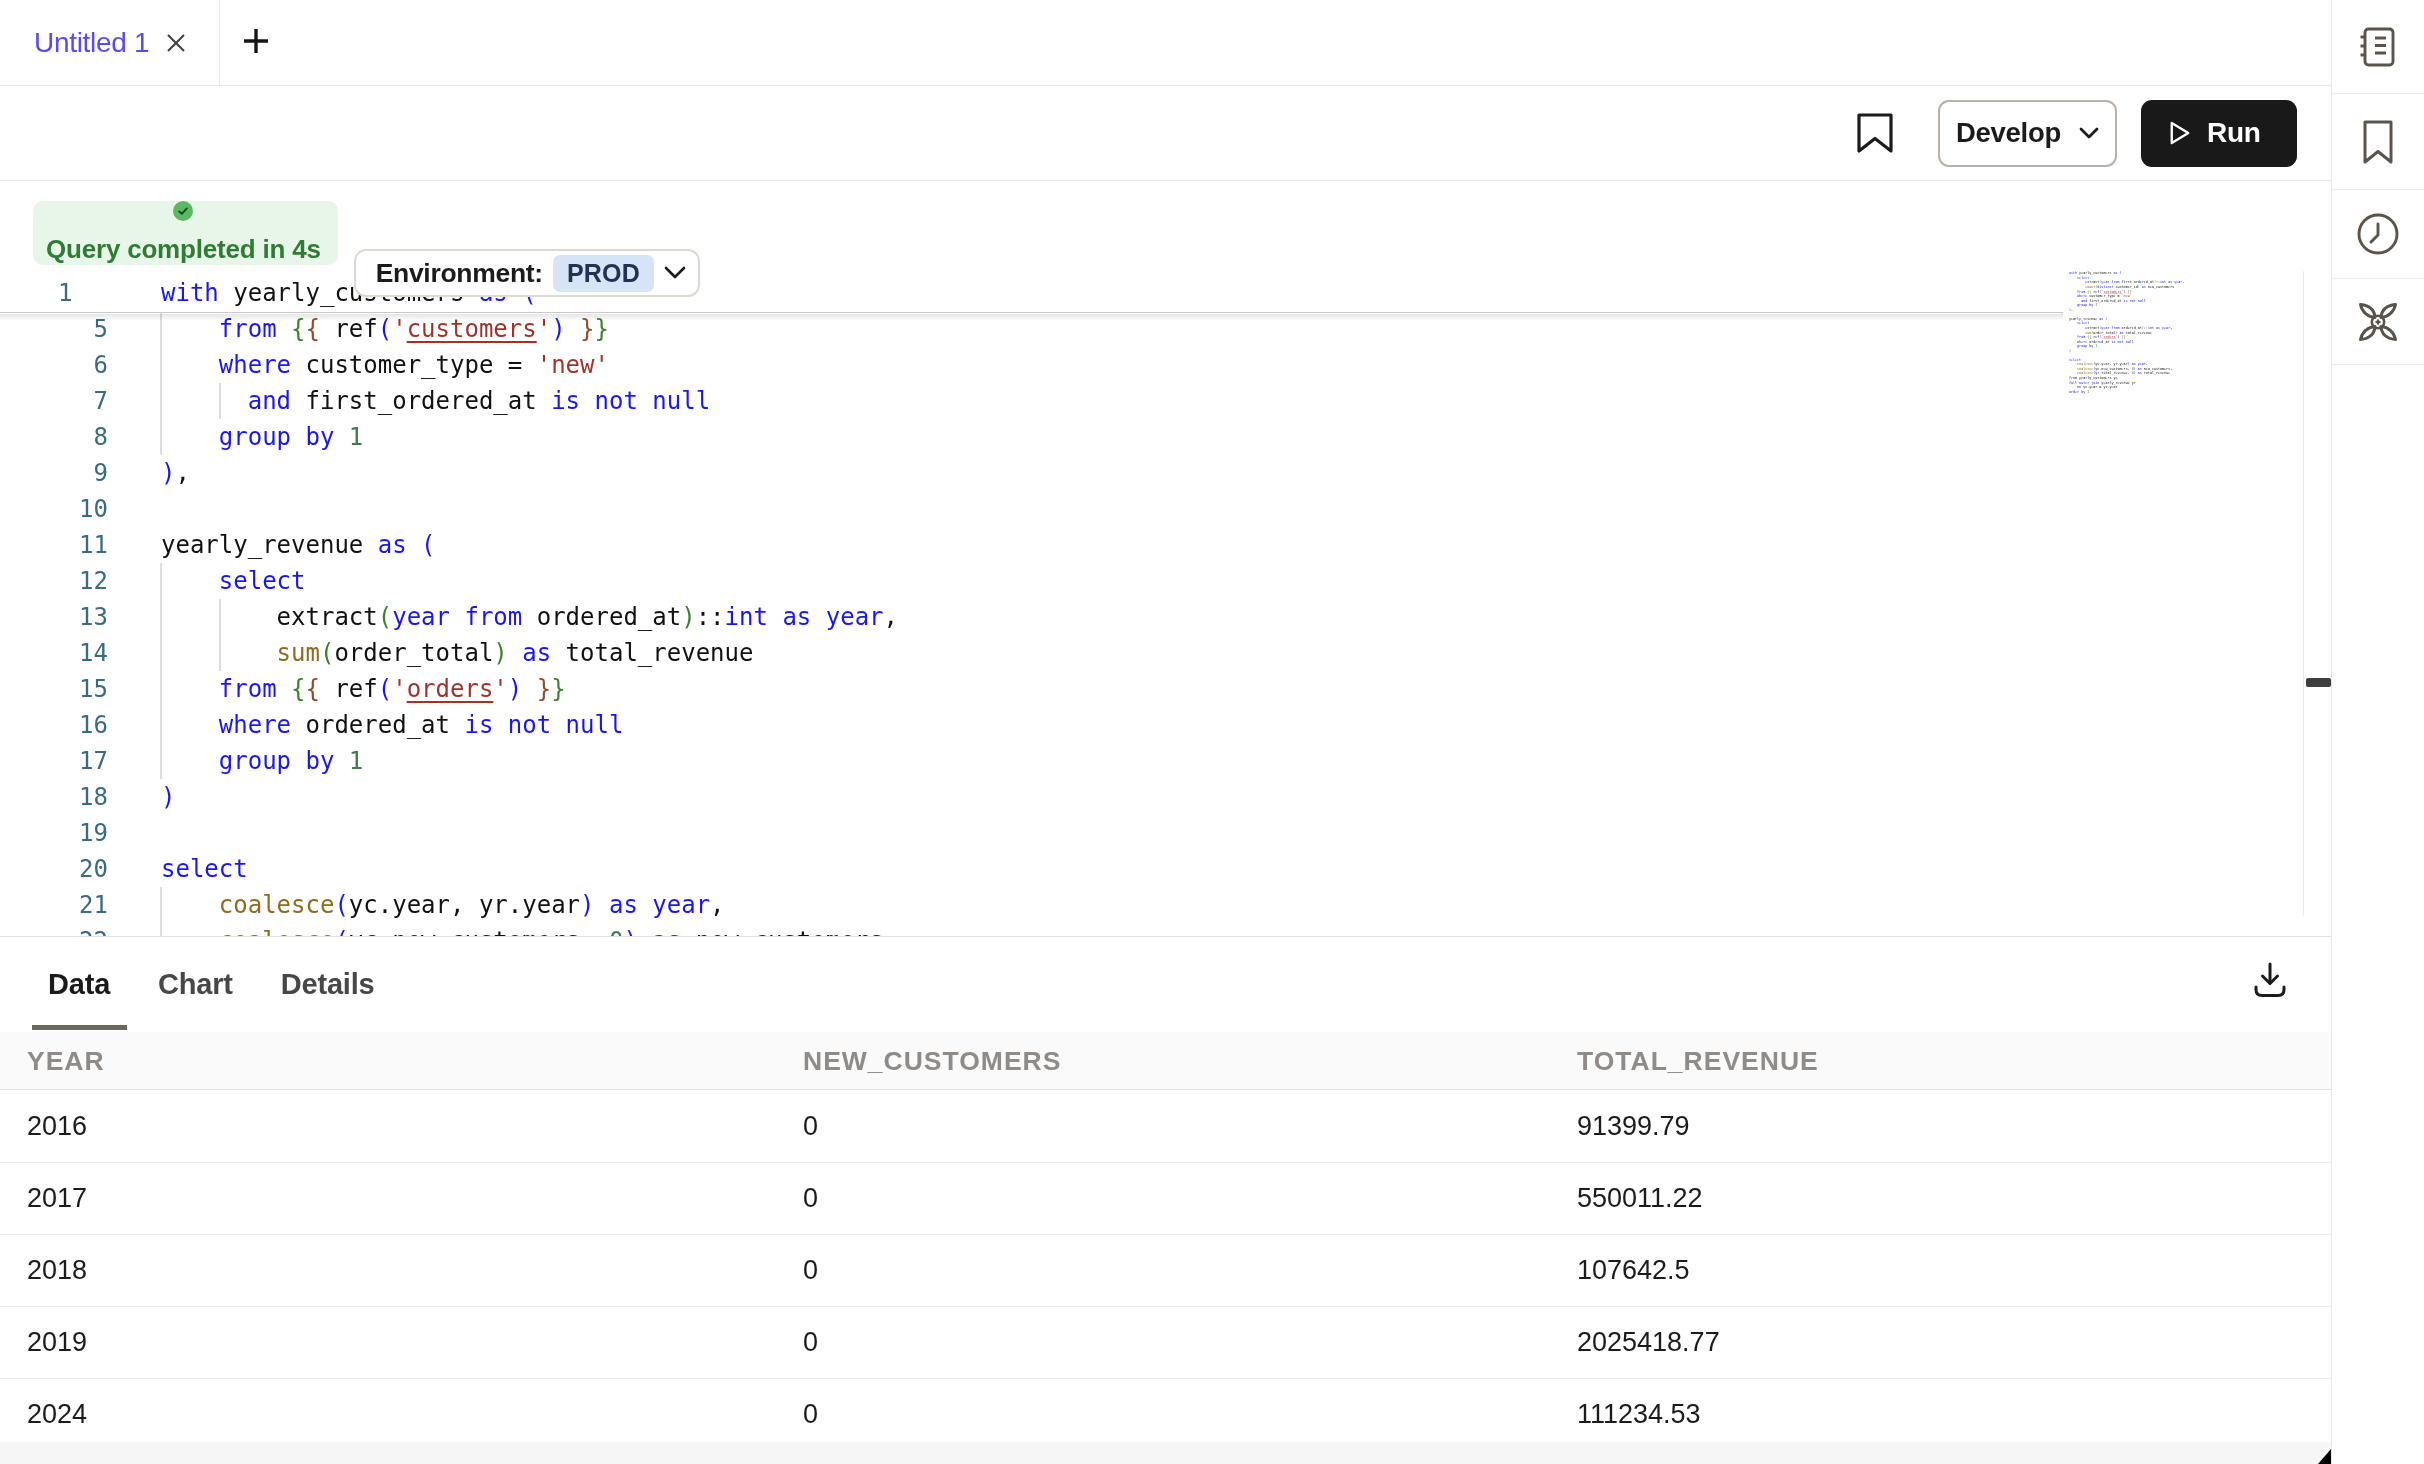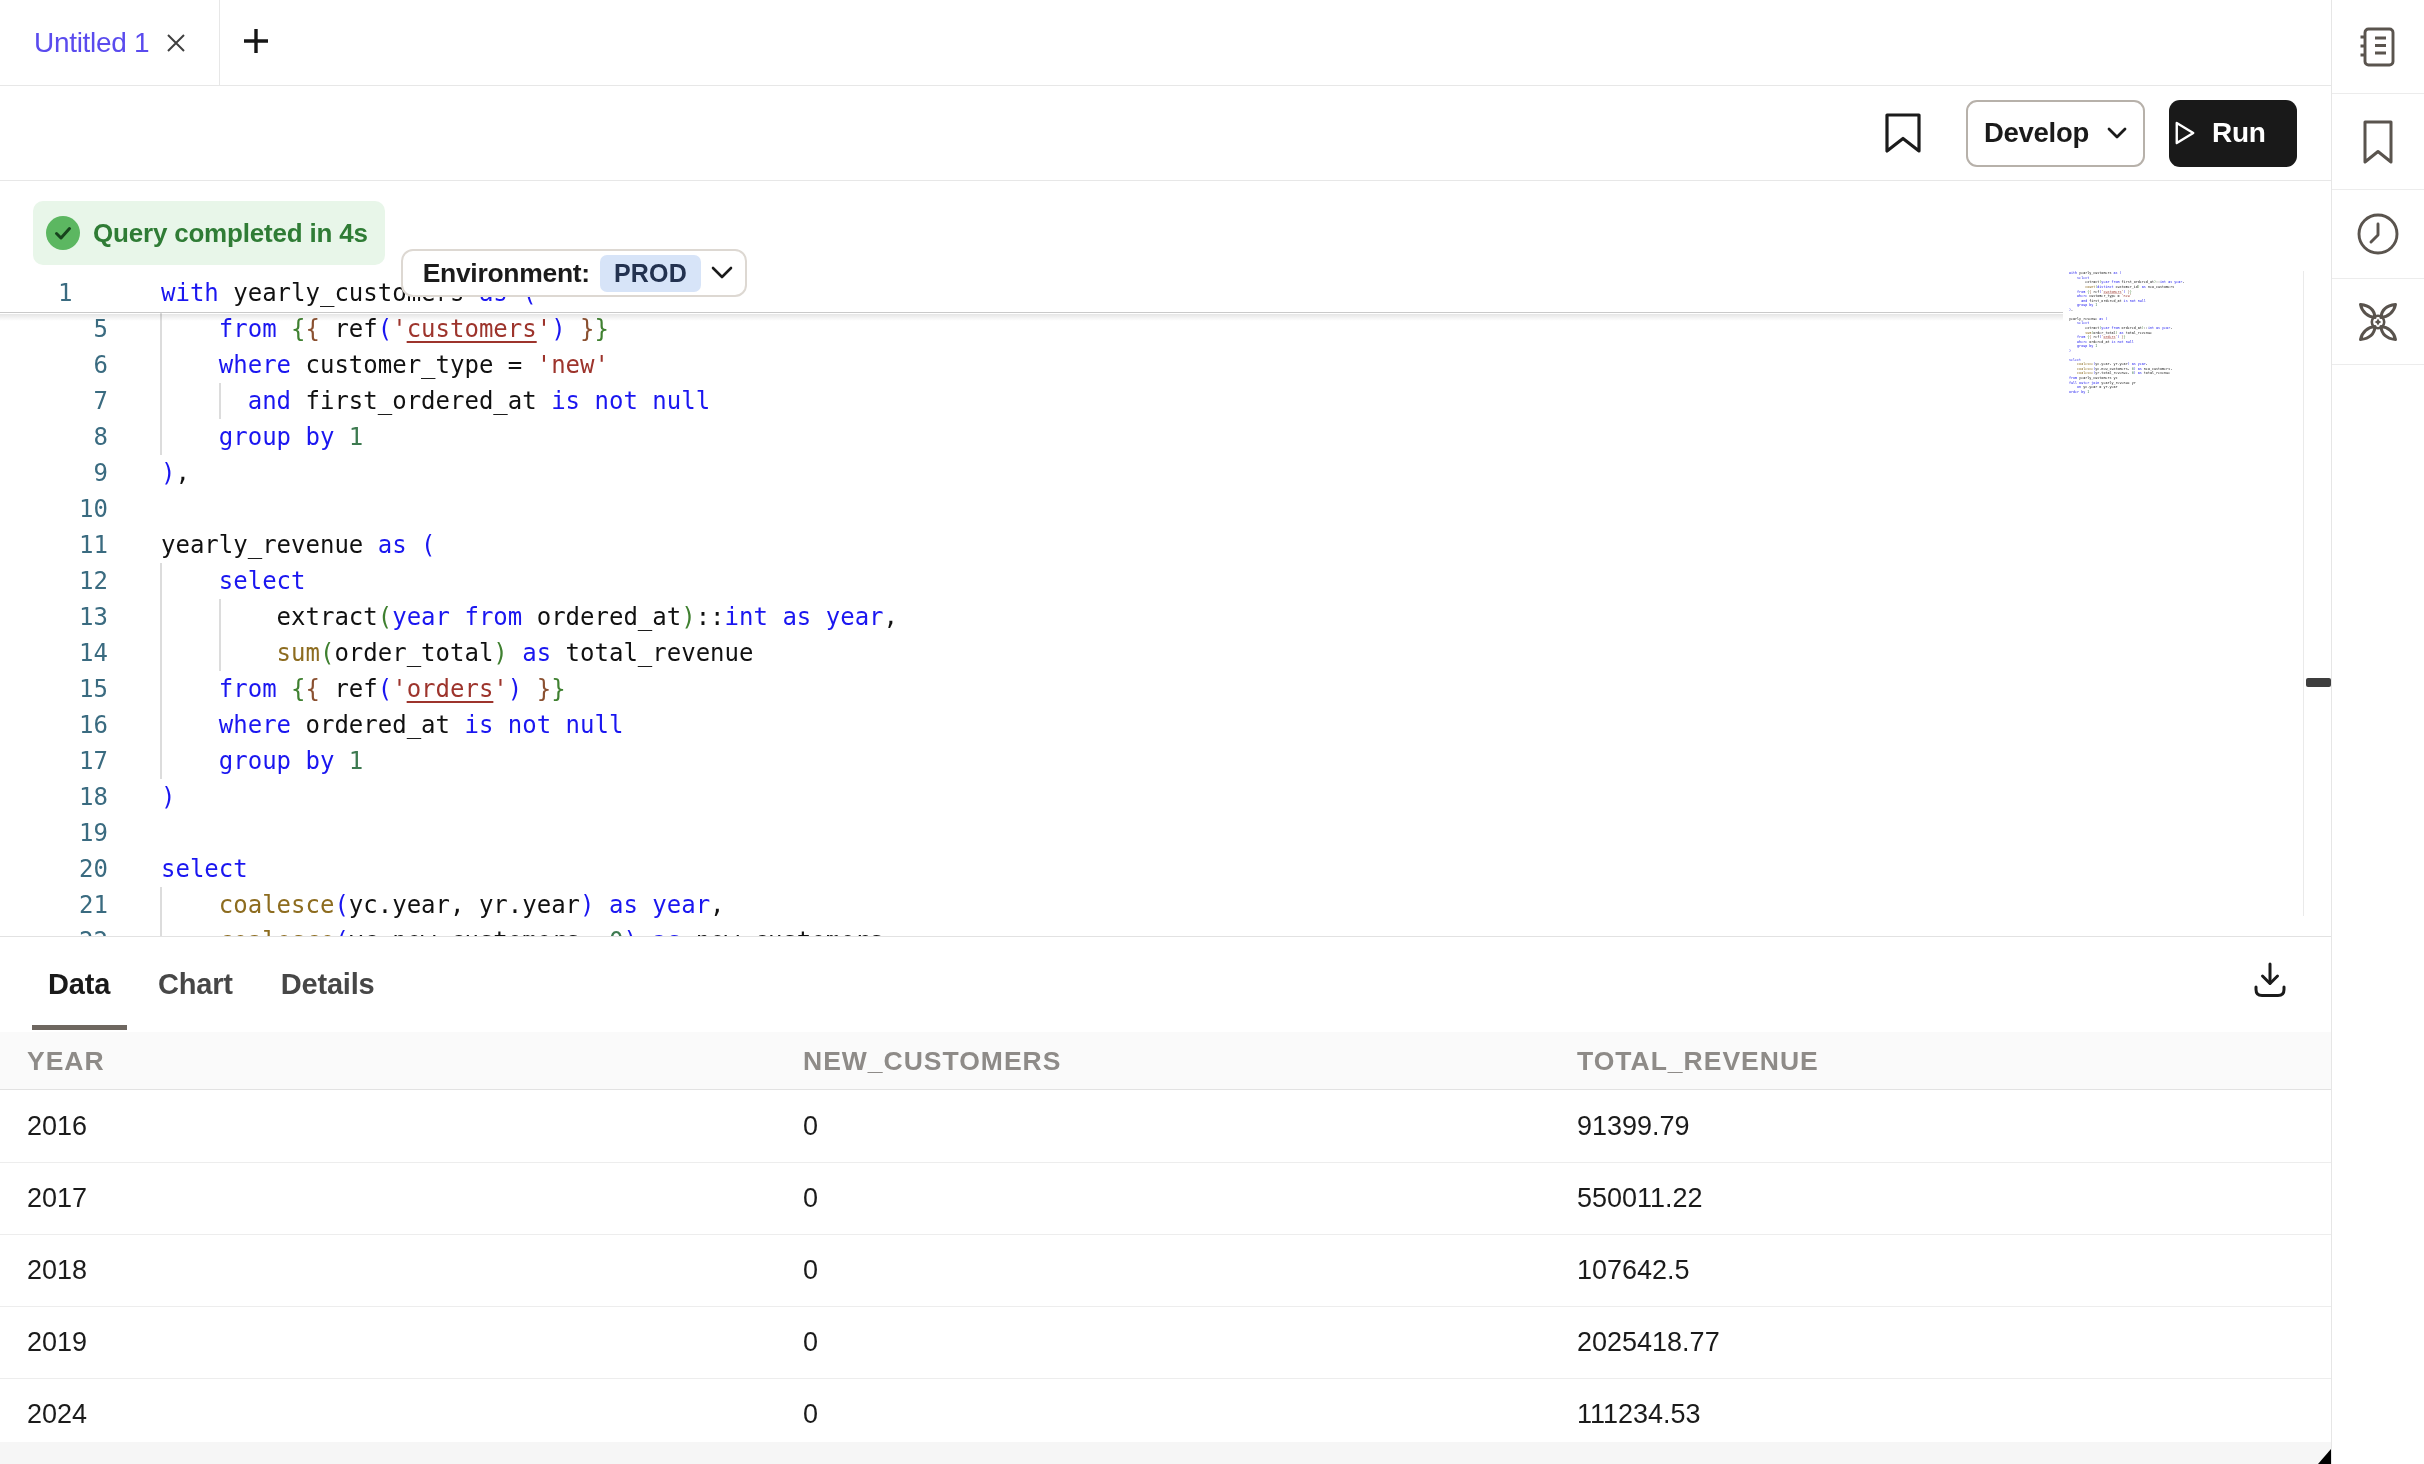--- a/index.html
+++ b/index.html
@@ -14,27 +14,27 @@
   .tabbar { position:absolute; top:0; left:0; width:2331px; height:86px; border-bottom:1px solid #e7e7e7; background:#fff; }
   .tab { position:absolute; left:0; top:0; width:220px; height:85px; border-right:1px solid #e7e7e7; display:flex; align-items:center; background:#fff; }
   .tab-title { margin-left:34px; font-size:28px; font-weight:500; color:#5a4bee; letter-spacing:-0.3px; white-space:nowrap; }
   .tab-close { margin-left:auto; margin-right:33px; width:20px; height:20px; cursor:pointer; }
   .newtab { position:absolute; left:243px; top:28px; width:26px; height:26px; cursor:pointer; background:none; border:none; }
 
   
   .toolbar { position:absolute; top:86px; left:0; width:2331px; height:95px; border-bottom:1px solid #e7e7e7; display:flex; align-items:center; justify-content:flex-end; background:#fff; }
   .bookmark-btn { width:38px; height:41px; margin-right:44px; background:none; border:none; cursor:pointer; }
   .develop-btn { width:179px; height:67px; border:2px solid #b7b1aa; border-radius:11px; background:#fff; display:flex; align-items:center; justify-content:center; gap:18px; font-family:inherit; font-size:27.5px; font-weight:600; color:#1b1b1b; letter-spacing:-0.3px; margin-right:24px; cursor:pointer; }
-  .run-btn { width:128px; height:67px; background:#191919; border:none; border-radius:11px; color:#ffffff; display:flex; align-items:center; font-family:inherit; font-size:28px; font-weight:700; letter-spacing:-0.3px; padding-left:5px; gap:16px; margin-right:34px; cursor:pointer; }
+  .run-btn { width:156px; height:67px; background:#191919; border:none; border-radius:11px; color:#ffffff; display:flex; align-items:center; font-family:inherit; font-size:28px; font-weight:700; letter-spacing:-0.3px; padding-left:28px; gap:16px; margin-right:34px; cursor:pointer; }
 
   
   .editor { position:absolute; top:181px; left:0; width:2331px; height:755px; overflow:hidden; background:#fff; }
 
   .status-row { position:absolute; top:20px; left:33px; display:flex; gap:16px; z-index:8; }
-  .pill-success { height:64px; background:#e8f6e9; border-radius:10px; display:flex; align-items:center; padding:0 17px 0 13px; gap:13px; }
+  .pill-success { height:64px; background:#e8f6e9; border-radius:10px; display:flex; align-items:center; padding:0 17px 0 13px; gap:13px;flex-direction:column; }
   .pill-success .txt { font-size:26px; font-weight:600; color:#2f7c35; letter-spacing:-0.2px; white-space:nowrap; }
   .pill-env { height:48px; background:#fff; border:2px solid #ddd8d2; border-radius:12px; display:flex; align-items:center; padding:0 12px 0 20px; gap:10px; cursor:pointer;margin-top:48px; }
   .pill-env .lbl { font-size:26.5px; font-weight:600; color:#1b1b1b; letter-spacing:-0.3px; white-space:nowrap; }
   .env-badge { background:#d7e4f8; border-radius:7px; height:37px; display:flex; align-items:center; padding:0 14px; font-size:25px; font-weight:600; color:#233250; letter-spacing:0.2px; }
 
   .code-rows { position:absolute; top:130px; left:0; z-index:1; }
   .crow { position:relative; height:36px; white-space:pre; }
   .mono, .crow, .sticky-line, .minimap-inner { font-family:"DejaVu Sans Mono",monospace; font-size:24px; line-height:36px; }
   .lnum { position:absolute; left:0; top:0; width:108px; text-align:right; color:#3a6b80; }
   .ltext { position:absolute; left:161px; top:0; }

